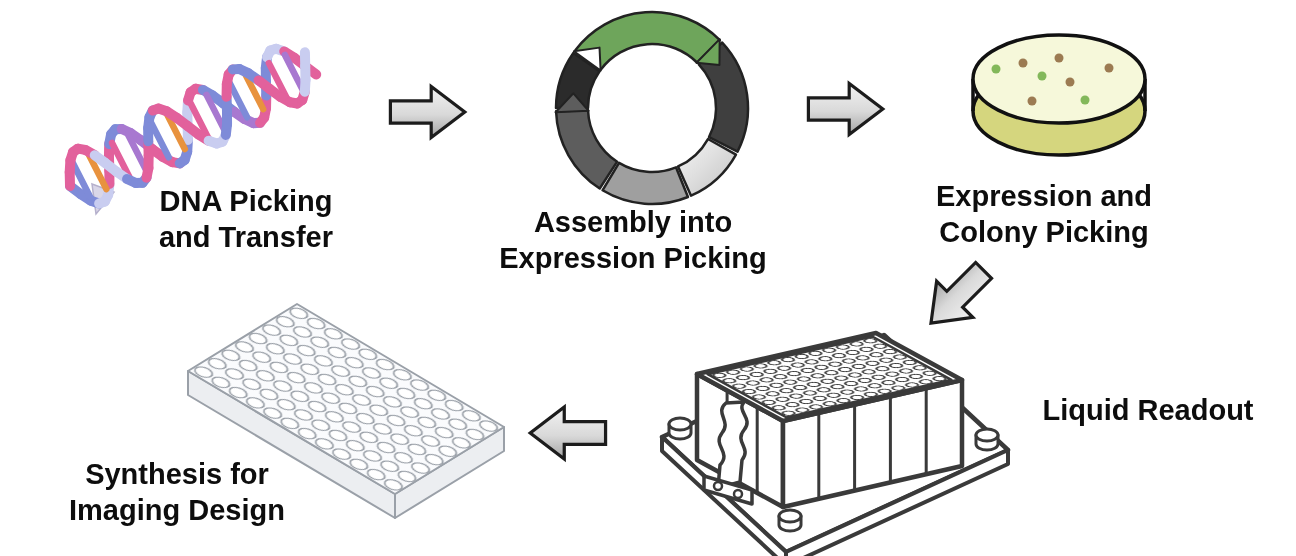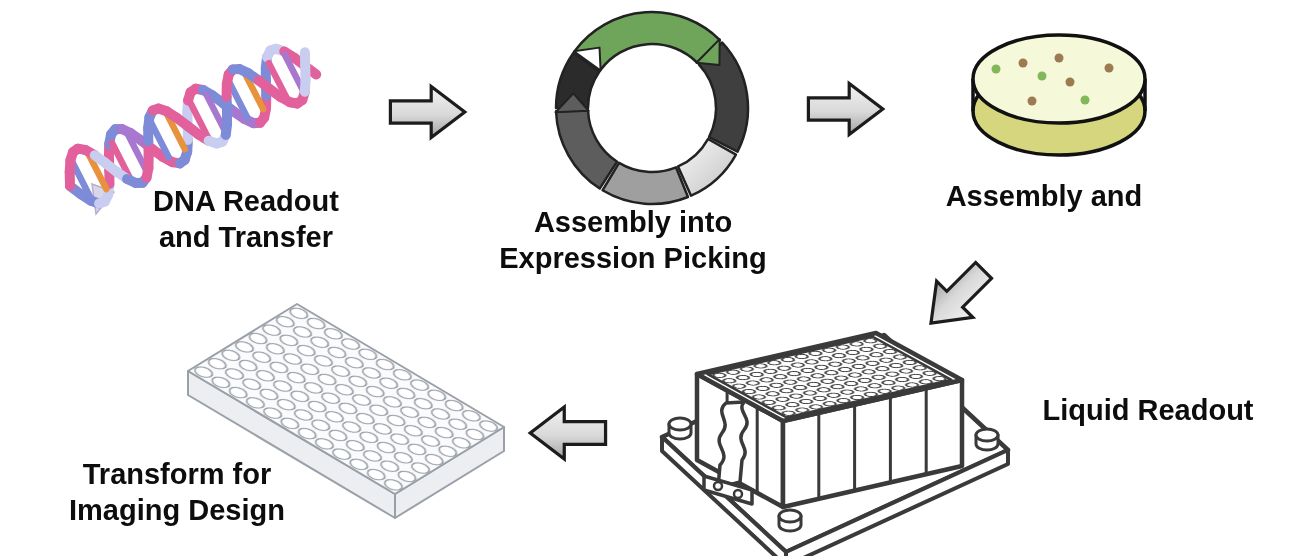--- a/index.html
+++ b/index.html
@@ -146,21 +146,21 @@
         <line x1="228" y1="16.219224523667904" x2="234" y2="25.2376059849354" stroke="#e2619c" stroke-width="10" stroke-linecap="round"></line>
         <line x1="234" y1="25.2376059849354" x2="240" y2="29.694643256427966" stroke="#e2619c" stroke-width="10" stroke-linecap="round"></line>
         <line x1="240" y1="29.694643256427966" x2="246" y2="28.784789208434926" stroke="#e2619c" stroke-width="10" stroke-linecap="round"></line>
         <line x1="246" y1="28.784789208434926" x2="252" y2="22.672487230627716" stroke="#e2619c" stroke-width="10" stroke-linecap="round"></line>
         <line x1="252" y1="22.672487230627716" x2="258" y2="12.462450390056581" stroke="#c9cdf0" stroke-width="10" stroke-linecap="round"></line>
         <line x1="258" y1="12.462450390056581" x2="264" y2="2.2043642384652355e-14" stroke="#c9cdf0" stroke-width="10" stroke-linecap="round"></line>
         <line x1="264" y1="2.2043642384652355e-14" x2="270" y2="-12.462450390056542" stroke="#c9cdf0" stroke-width="10" stroke-linecap="round"></line>
       </g>
   </svg>
   <div class="step-label" style="left:116px;top:183px;width:260px">
-    <span>DNA Readout</span>
+    <span>DNA Picking</span>
     <span>and Transfer</span>
   </div>
 
   <svg class="abs" style="left:388px;top:82px" width="80" height="60">
     <use href="#block-arrow" width="80" height="60"></use>
   </svg>
 
   <svg class="abs" style="left:552px;top:8px" width="200" height="200" viewBox="0 0 200 200">
     <g id="plasmid-g">
         <path d="M23.330991035459874,42.22575777740337 A96,96 0 0 1 167.88225099390857,32.117749006091444 L145.25483399593904,54.74516600406096 A64,64 0 0 0 48.88732735697325,61.48383851826892 Z" fill="#6ea55b" stroke="#222222" stroke-width="2.5" stroke-linejoin="round"></path>
@@ -192,21 +192,22 @@
         <circle cx="55" cy="32" r="4.5" fill="#9c7b52"></circle>
         <circle cx="91" cy="27" r="4.5" fill="#9c7b52"></circle>
         <circle cx="74" cy="45" r="4.5" fill="#83b85a"></circle>
         <circle cx="102" cy="51" r="4.5" fill="#9c7b52"></circle>
         <circle cx="141" cy="37" r="4.5" fill="#9c7b52"></circle>
         <circle cx="64" cy="70" r="4.5" fill="#9c7b52"></circle>
         <circle cx="117" cy="69" r="4.5" fill="#83b85a"></circle>
       </g>
   </svg>
   <div class="step-label" style="left:894px;top:178px;width:300px">
-    <span>Assembly and</span>
+    <span>Expression and</span>
+    <span>Colony Picking</span>
   </div>
 
   <svg class="abs arrow-diag" style="left:917px;top:267px" width="80" height="60">
     <use href="#block-arrow" width="80" height="60"></use>
   </svg>
 
   <svg class="abs" style="left:648px;top:300px" width="380" height="256" viewBox="0 0 380 256">
     <g style="stroke:var(--c-lineart_stroke,#3a3a3a)" fill="#ffffff" stroke-linejoin="round" stroke-linecap="round">
 
       <path d="M14,137 L236,35 L360,150 L138,252 Z" stroke-width="4.5"></path>
@@ -253,17 +254,17 @@
 
   <svg class="abs" style="left:150px;top:295px" width="380" height="235" viewBox="0 0 380 235">
     <g style="stroke:var(--c-plate_stroke,#9aa0a8)" stroke-linejoin="round">
       <path d="M38,76 L245,199 L245,223 L38,100 Z" style="fill:var(--c-plate_side,#eceef1)" stroke-width="2"></path>
       <path d="M245,199 L354,132 L354,156 L245,223 Z" style="fill:var(--c-plate_side,#eceef1)" stroke-width="2"></path>
       <path d="M147,9 L354,132 L245,199 L38,76 Z" style="fill:var(--c-plate_top,#fafbfd)" stroke-width="2"></path>
       <path d="M147,9 L354,132 L245,199 L38,76 Z" fill="url(#wells96)" stroke="none"></path>
     </g>
   </svg>
   <div class="step-label" style="left:27px;top:456px;width:300px">
-    <span>Transform for</span>
+    <span>Synthesis for</span>
     <span>Imaging Design</span>
   </div>
 
 </div>
 
 </body></html>

